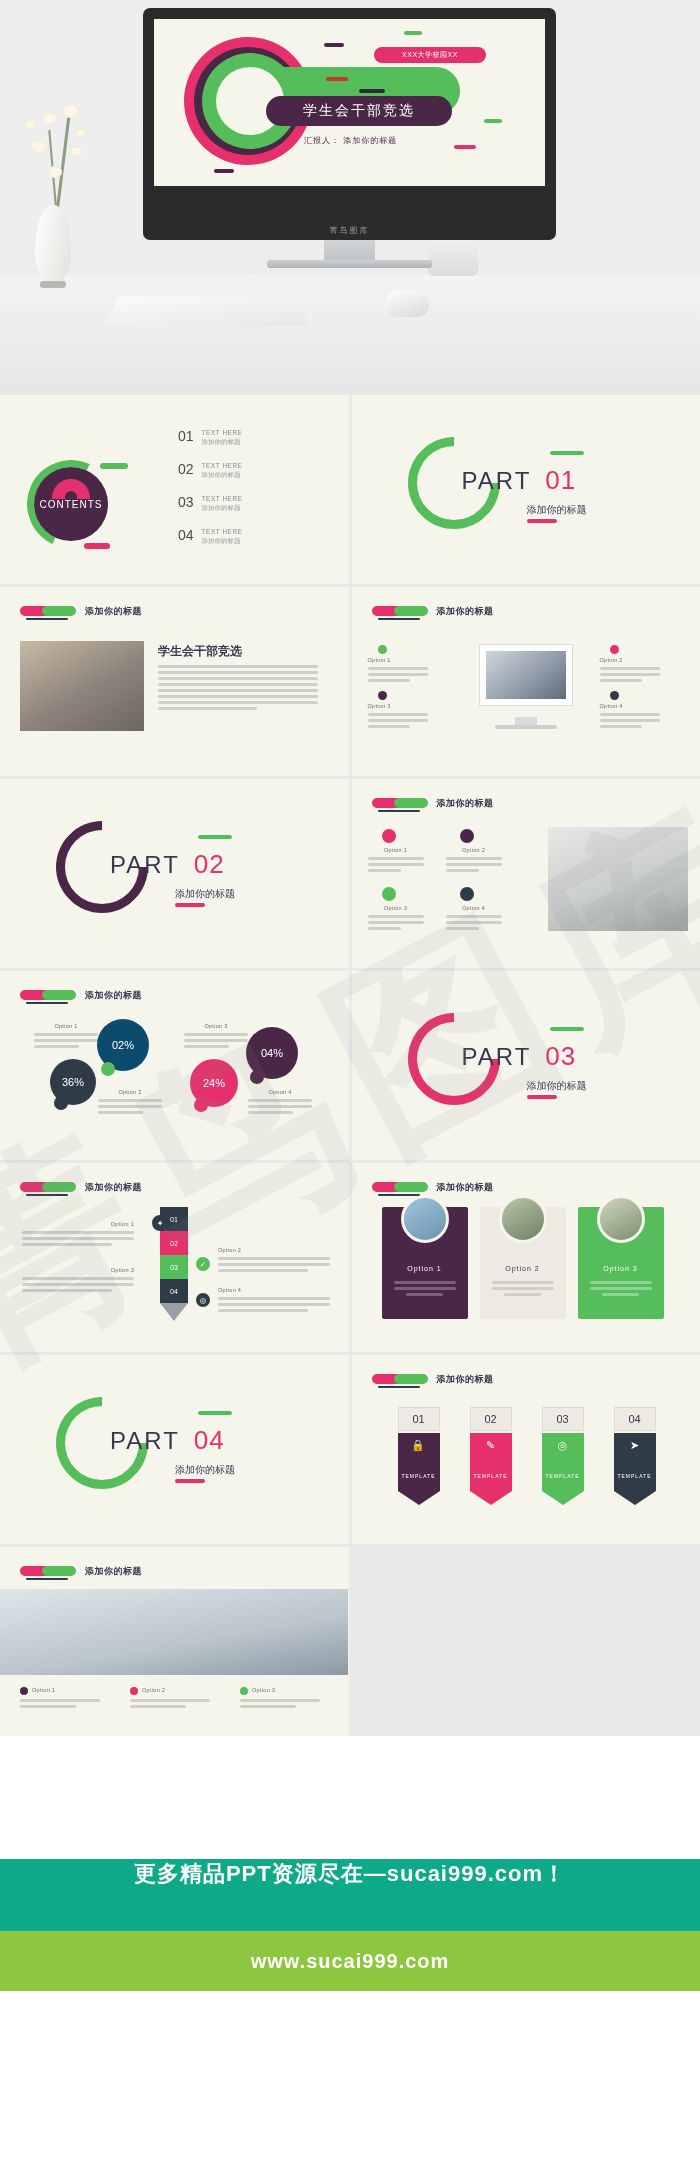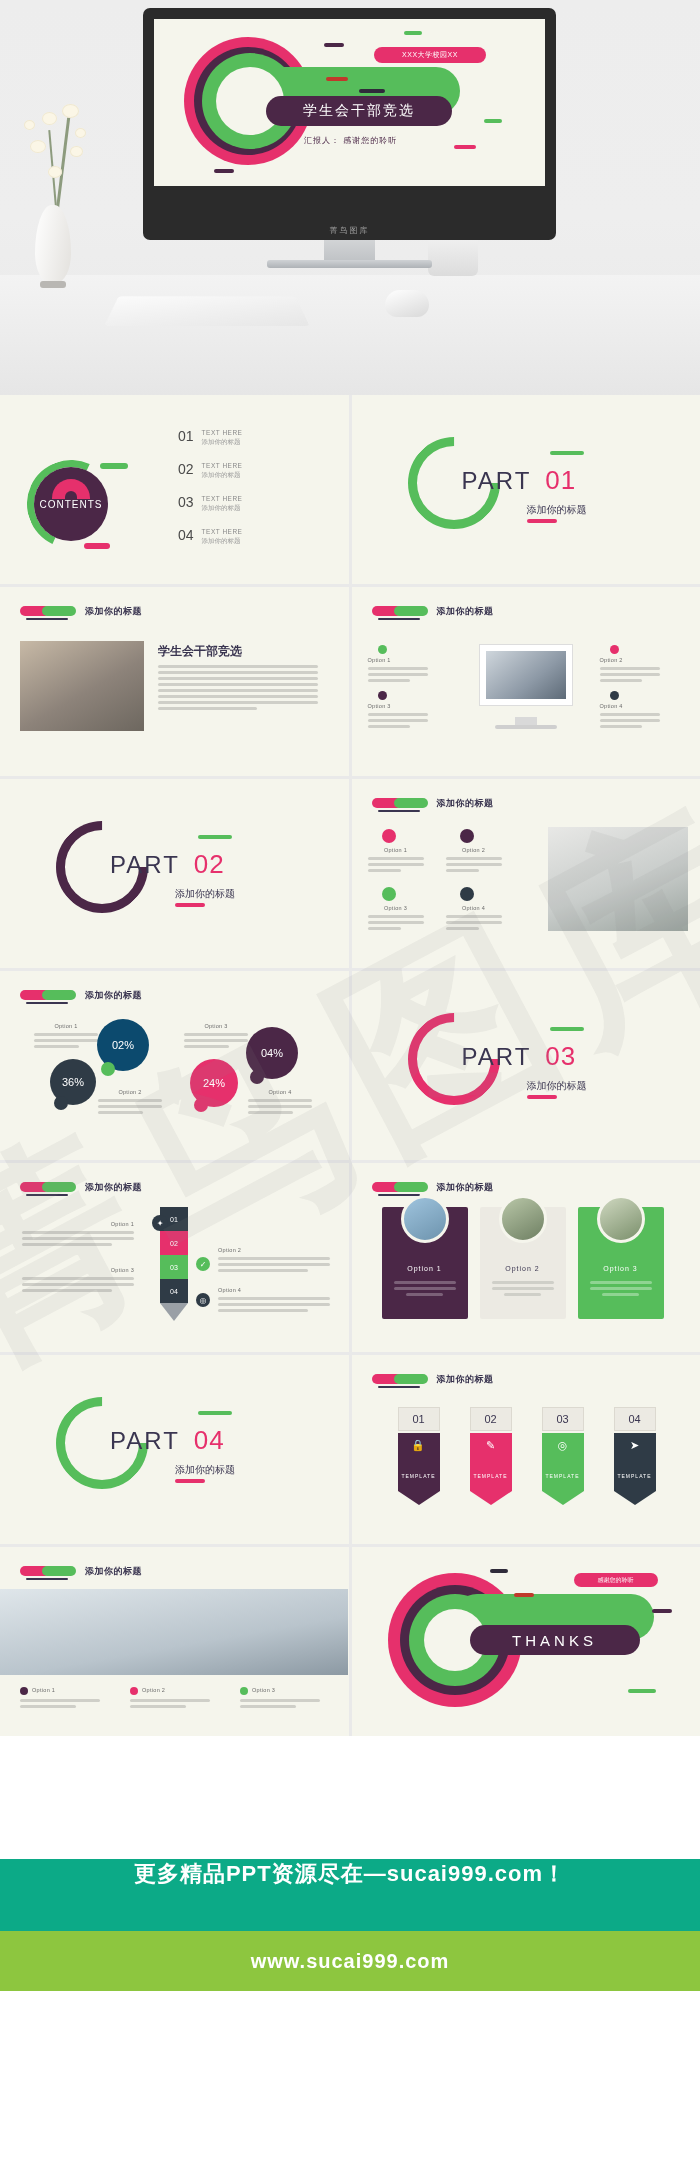--- a/index.html
+++ b/index.html
@@ -211,21 +211,21 @@
       <div class="mon-screen">
         <div class="dash d2"></div>
         <div class="dash d1"></div>
         <div class="ring t-pink"></div>
         <div class="ring t-purp"></div>
         <div class="ring t-green"></div>
         <div class="t-bar-green"></div>
         <div class="ring t-hole"></div>
         <div class="t-badge">XXX大学校园XX</div>
         <div class="t-bar-purple">学生会干部竞选</div>
-        <div class="t-sub">汇报人： 感谢您的聆听</div>
+        <div class="t-sub">汇报人： 添加你的标题</div>
         <div class="dash d3"></div>
         <div class="dash d4"></div>
         <div class="dash d5"></div>
         <div class="dash d6"></div>
         <div class="dash d7"></div>
       </div>
       <div class="mon-brand">菁鸟图库</div>
     </div>
     <div class="mon-neck"></div>
     <div class="mon-base"></div>
@@ -649,33 +649,20 @@
           <div class="tline" style="width:70%"></div>
         </div>
       <div class="dot" style="left:240px;top:140px;width:8px;height:8px;background:#56bd5b;"></div>
       <div class="opt-cap" style="left:252px;top:140px;width:50px;text-align:left;">Option 3</div>
       <div class="tb" style="left:240px;top:152px;width:80px;">
           <div class="tline"></div>
           <div class="tline" style="width:70%"></div>
         </div>
     </div>
 
-    <div class="slide">
-      <div class="ring" style="left:36px;top:26px;width:134px;height:134px;background:#e6306c;"></div>
-      <div class="ring" style="left:48px;top:38px;width:110px;height:110px;background:#4b2747;"></div>
-      <div class="ring" style="left:57px;top:47px;width:92px;height:92px;background:#56bd5b;"></div>
-      <div style="position:absolute;left:102px;top:47px;width:200px;height:46px;background:#56bd5b;border-radius:23px;"></div>
-      <div class="ring th-hole" style="left:72px;top:62px;width:62px;height:62px;"></div>
-      <div style="position:absolute;left:118px;top:78px;width:170px;height:30px;background:#4b2747;border-radius:15px;color:#fff;font-size:15px;letter-spacing:4px;display:flex;align-items:center;justify-content:center;">THANKS</div>
-      <div style="position:absolute;left:222px;top:26px;width:84px;height:14px;background:#e6306c;border-radius:7px;color:#fff;font-size:6px;display:flex;align-items:center;justify-content:center;">感谢您的聆听</div>
-      <div class="dash" style="left:162px;top:46px;width:20px;background:#c0392b;"></div>
-      <div class="dash" style="left:138px;top:22px;width:18px;background:#2f2b3a;"></div>
-      <div class="dash" style="left:276px;top:142px;width:28px;background:#56bd5b;"></div>
-      <div class="dash" style="left:300px;top:62px;width:20px;background:#4b2747;"></div>
-    </div>
   </div>
 </div>
 
 <div class="footer-gap"></div>
 <div class="band1">
   <span>更多精品PPT资源尽在—sucai999.com！</span>
 </div>
 <div class="band2">
   <span>www.sucai999.com</span>
 </div>

